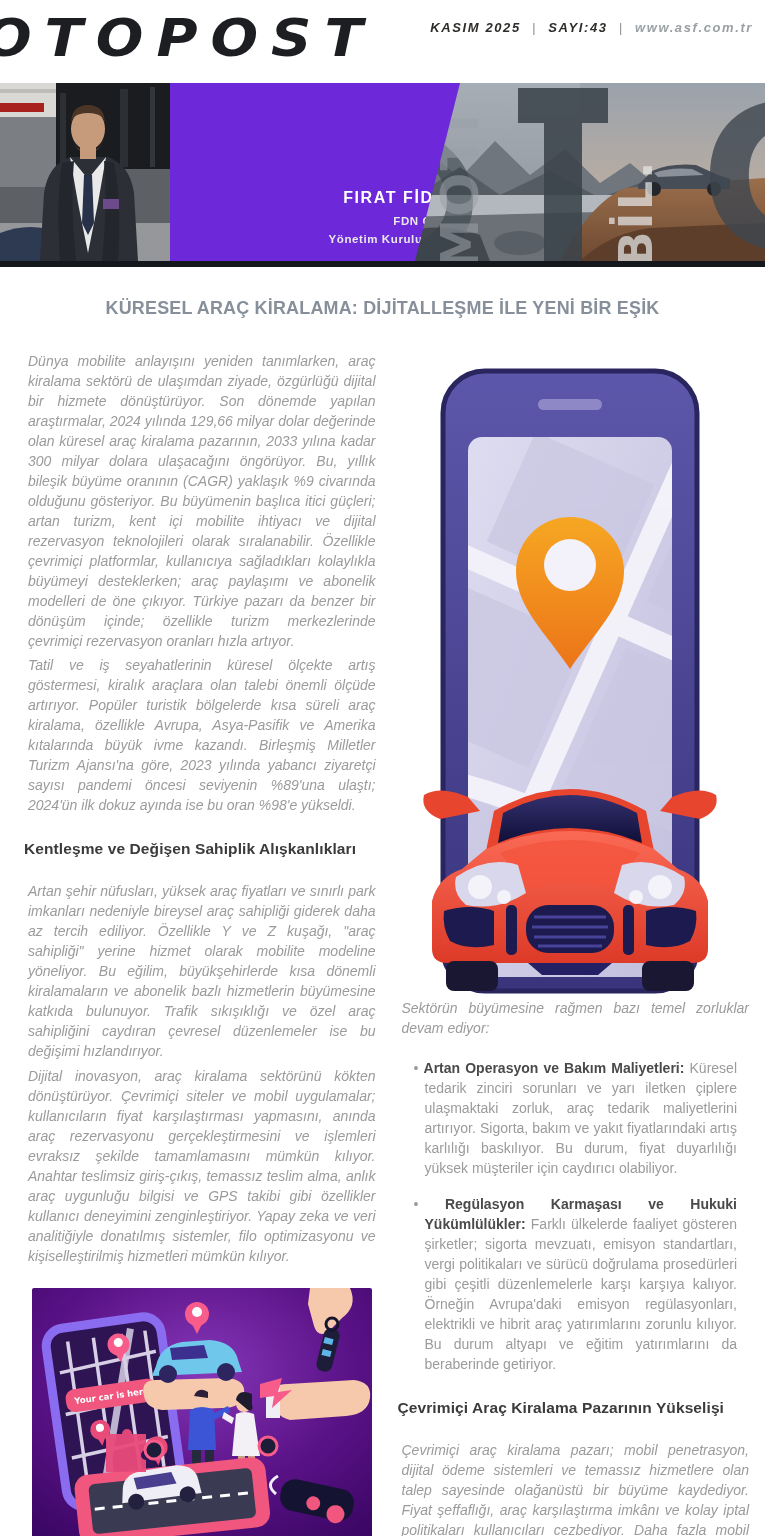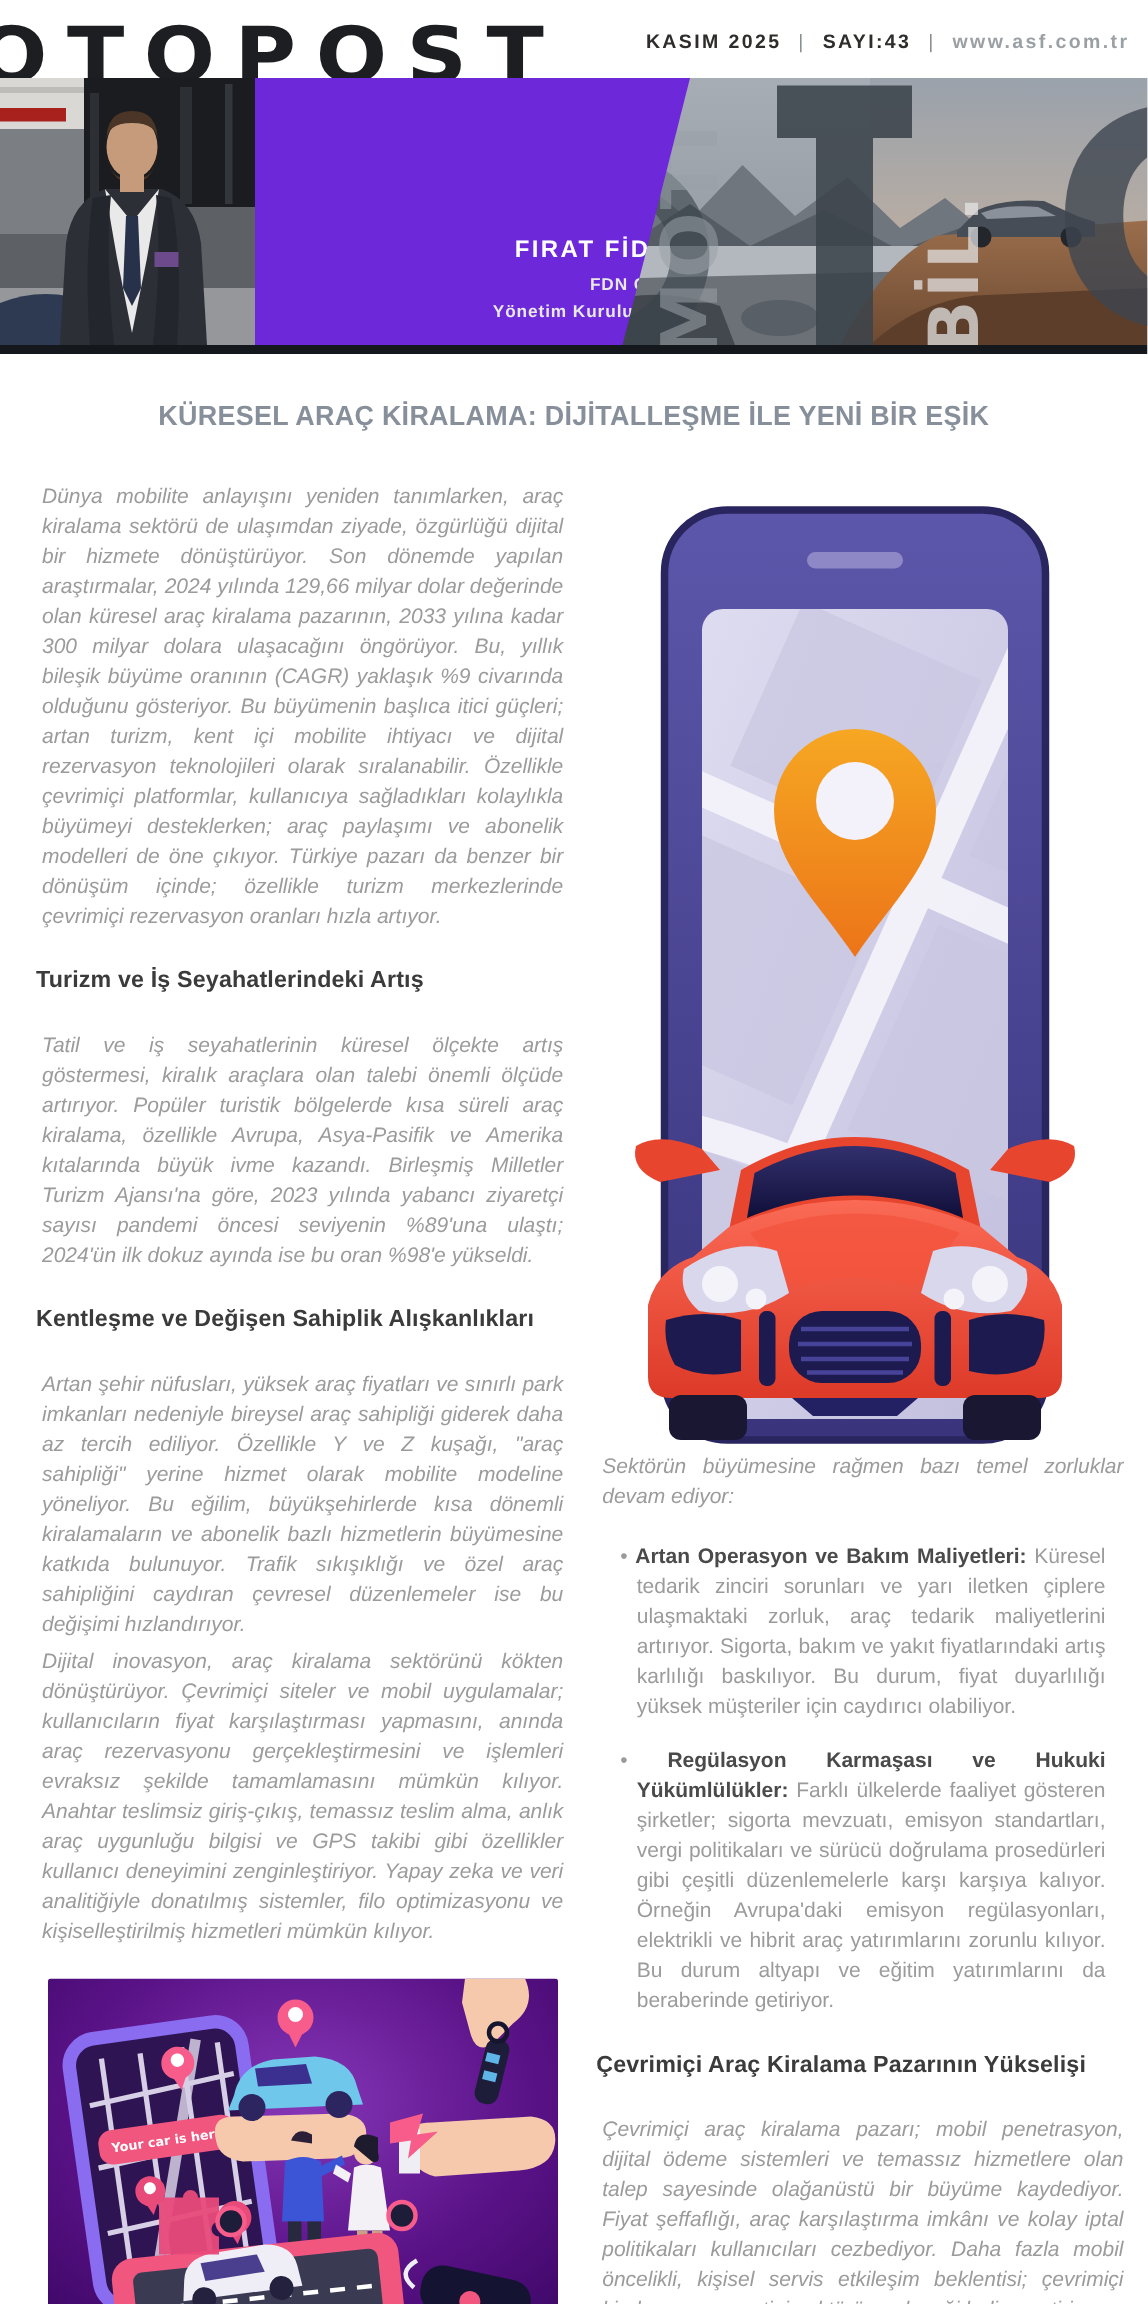--- a/index.html
+++ b/index.html
@@ -1,21 +1,21 @@
 <!DOCTYPE html>
 <html lang="tr"><head>
 <meta charset="utf-8">
 <style>
   html,body{margin:0;padding:0;background:#ffffff;}
   .page{
     position:relative;width:765px;height:1536px;margin:0 auto;background:#ffffff;
     font-family:"Liberation Sans","DejaVu Sans",sans-serif;overflow:hidden;
   }
   
-  .masthead{position:relative;height:52px;background:#ffffff;}
+  .masthead{position:relative;height:83px;background:#ffffff;font-style:italic;}
   .logo{
     position:absolute;left:-16px;top:8px;
     font-family:"DejaVu Sans","Liberation Sans",sans-serif;
     font-weight:900;font-size:56px;letter-spacing:13px;color:#1d1e22;
     transform:scaleY(.92);transform-origin:left top;white-space:nowrap;
   }
   .issue-line{
     position:absolute;right:12px;top:20px;font-size:13px;font-weight:bold;
     letter-spacing:1.6px;white-space:nowrap;
   }
@@ -150,21 +150,20 @@
     </div>
   </div>
 
   <h1 class="article-title">KÜRESEL ARAÇ KİRALAMA: DİJİTALLEŞME İLE YENİ BİR EŞİK</h1>
 
   <div class="columns">
 
     <div class="col">
       <p class="body-text">Dünya mobilite anlayışını yeniden tanımlarken, araç kiralama sektörü de ulaşımdan ziyade, özgürlüğü dijital bir hizmete dönüştürüyor. Son dönemde yapılan araştırmalar, 2024 yılında 129,66 milyar dolar değerinde olan küresel araç kiralama pazarının, 2033 yılına kadar 300 milyar dolara ulaşacağını öngörüyor. Bu, yıllık bileşik büyüme oranının (CAGR) yaklaşık %9 civarında olduğunu gösteriyor. Bu büyümenin başlıca itici güçleri; artan turizm, kent içi mobilite ihtiyacı ve dijital rezervasyon teknolojileri olarak sıralanabilir. Özellikle çevrimiçi platformlar, kullanıcıya sağladıkları kolaylıkla büyümeyi desteklerken; araç paylaşımı ve abonelik modelleri de öne çıkıyor. Türkiye pazarı da benzer bir dönüşüm içinde; özellikle turizm merkezlerinde çevrimiçi rezervasyon oranları hızla artıyor.</p>
 
-      <h3 class="section-h">Turizm ve İş Seyahatlerindeki Artış</h3>
       <p class="body-text">Tatil ve iş seyahatlerinin küresel ölçekte artış göstermesi, kiralık araçlara olan talebi önemli ölçüde artırıyor. Popüler turistik bölgelerde kısa süreli araç kiralama, özellikle Avrupa, Asya-Pasifik ve Amerika kıtalarında büyük ivme kazandı. Birleşmiş Milletler Turizm Ajansı'na göre, 2023 yılında yabancı ziyaretçi sayısı pandemi öncesi seviyenin %89'una ulaştı; 2024'ün ilk dokuz ayında ise bu oran %98'e yükseldi.</p>
 
       <h3 class="section-h">Kentleşme ve Değişen Sahiplik Alışkanlıkları</h3>
       <p class="body-text">Artan şehir nüfusları, yüksek araç fiyatları ve sınırlı park imkanları nedeniyle bireysel araç sahipliği giderek daha az tercih ediliyor. Özellikle Y ve Z kuşağı, "araç sahipliği" yerine hizmet olarak mobilite modeline yöneliyor. Bu eğilim, büyükşehirlerde kısa dönemli kiralamaların ve abonelik bazlı hizmetlerin büyümesine katkıda bulunuyor. Trafik sıkışıklığı ve özel araç sahipliğini caydıran çevresel düzenlemeler ise bu değişimi hızlandırıyor.</p>
 
       <p class="body-text">Dijital inovasyon, araç kiralama sektörünü kökten dönüştürüyor. Çevrimiçi siteler ve mobil uygulamalar; kullanıcıların fiyat karşılaştırması yapmasını, anında araç rezervasyonu gerçekleştirmesini ve işlemleri evraksız şekilde tamamlamasını mümkün kılıyor. Anahtar teslimsiz giriş-çıkış, temassız teslim alma, anlık araç uygunluğu bilgisi ve GPS takibi gibi özellikler kullanıcı deneyimini zenginleştiriyor. Yapay zeka ve veri analitiğiyle donatılmış sistemler, filo optimizasyonu ve kişiselleştirilmiş hizmetleri mümkün kılıyor.</p>
 
       <svg class="purple-illus" width="340" height="258" viewBox="0 0 340 258">
         <defs>
           <radialGradient id="pbg" cx="50%" cy="32%" r="80%">

